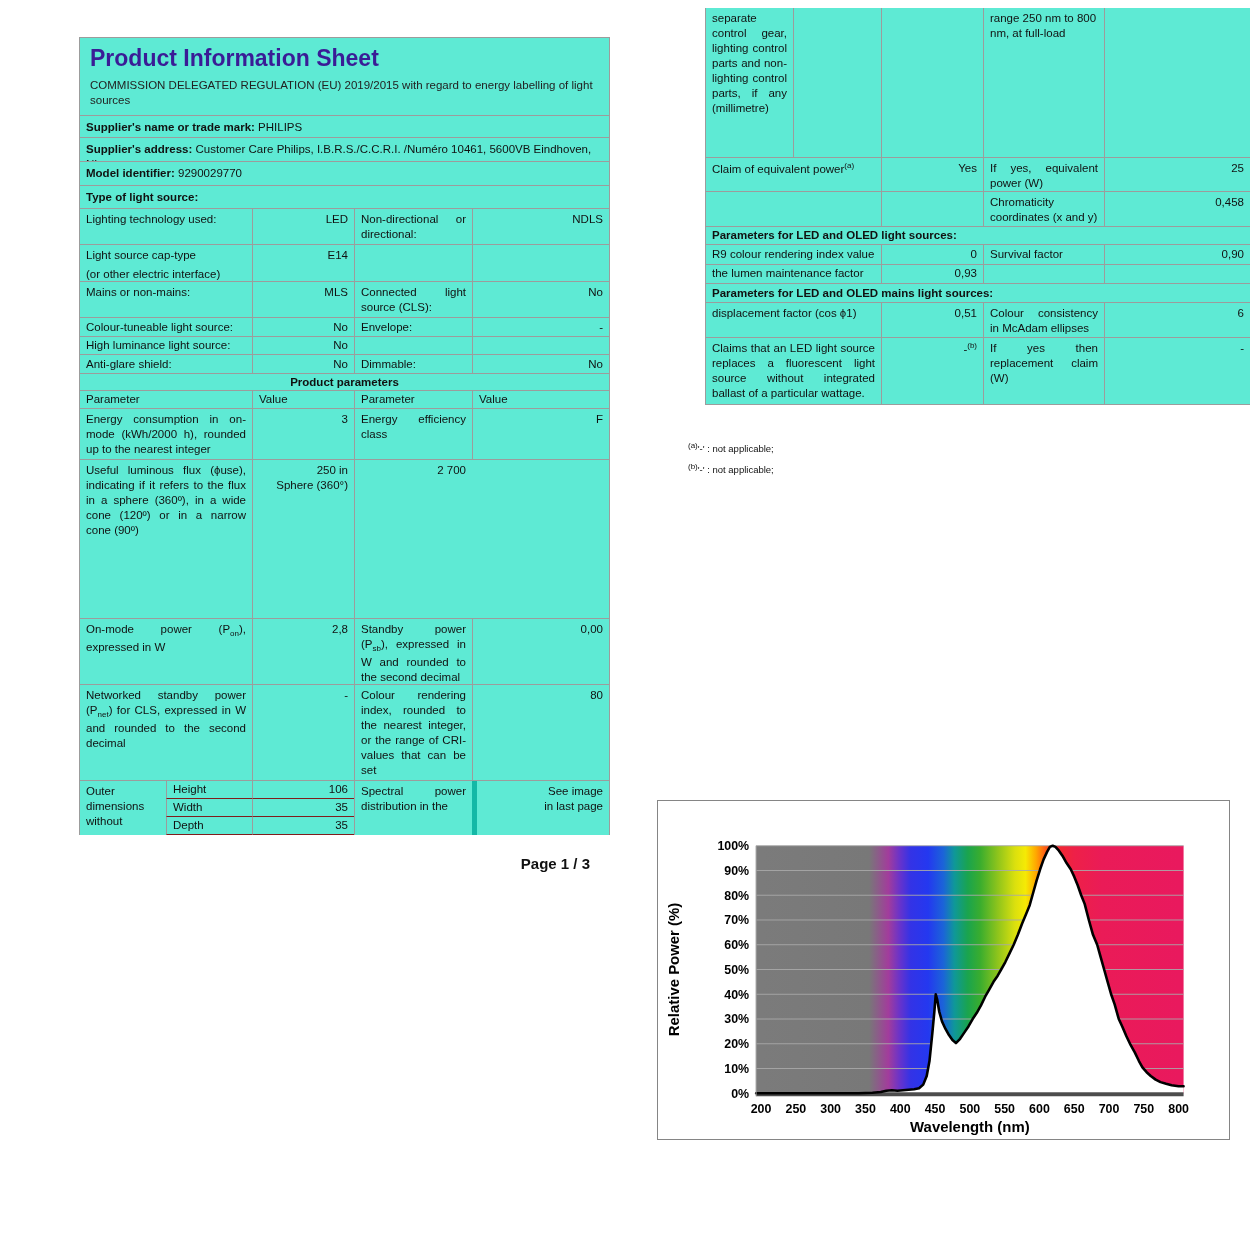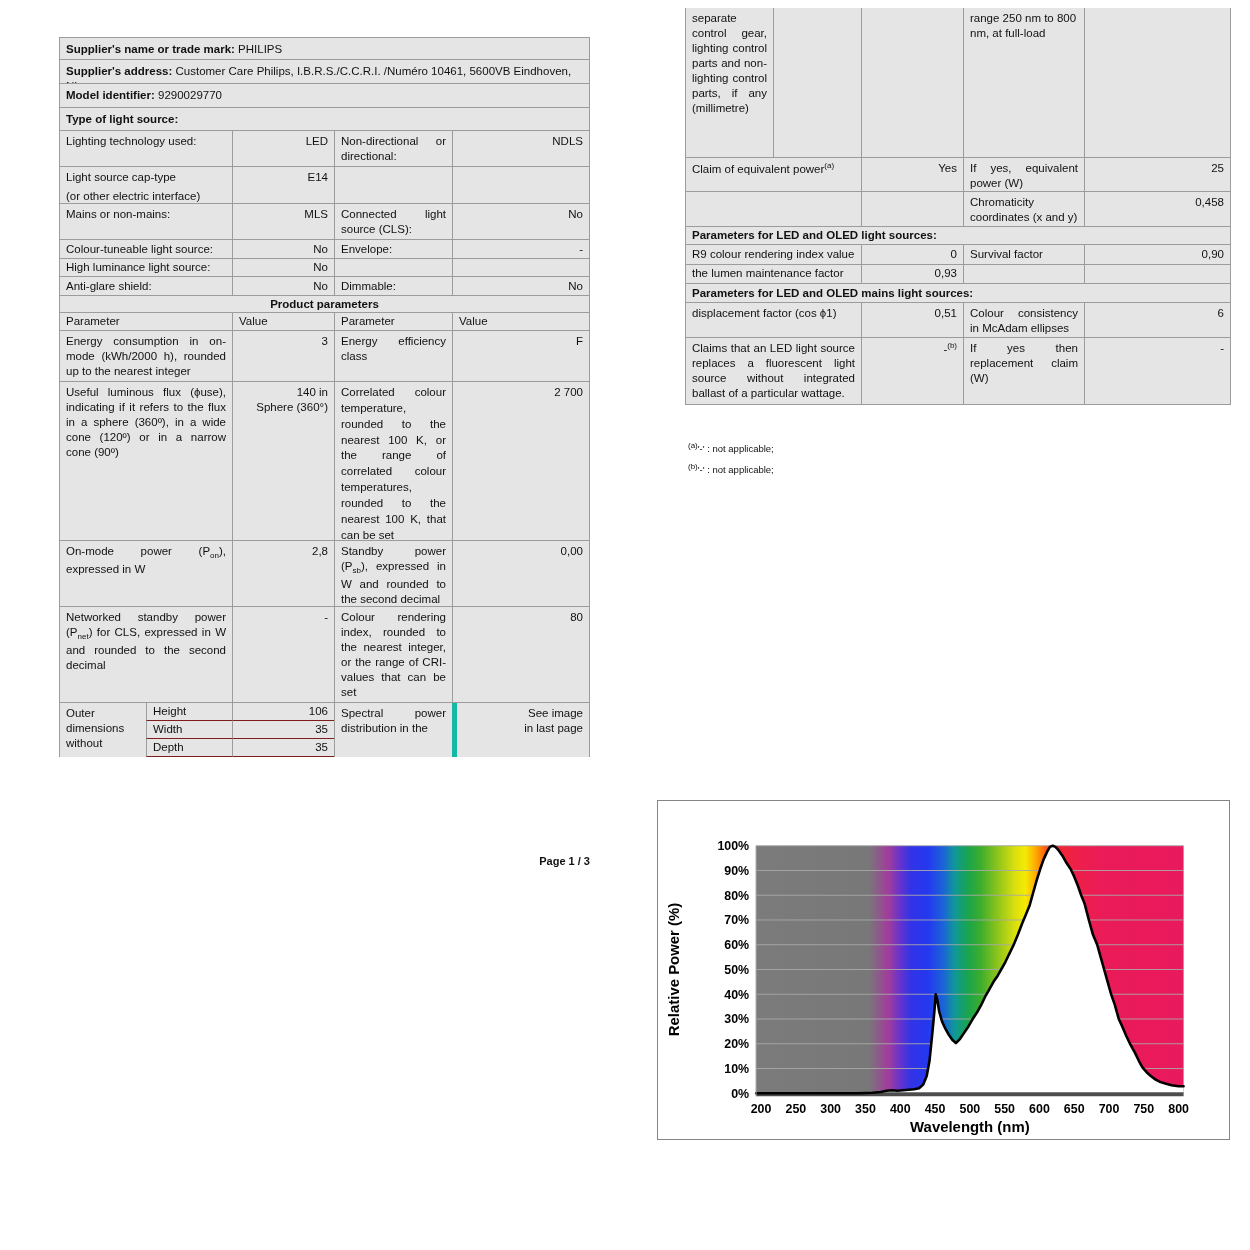--- a/index.html
+++ b/index.html
@@ -1,18 +1,18 @@
 <!DOCTYPE html>
 <html><head>
 <meta charset="utf-8">
 <style>
   html,body{margin:0;padding:0;background:#ffffff;}
   body{width:1250px;height:1250px;position:relative;font-family:"Liberation Sans","DejaVu Sans",sans-serif;color:#111;font-size:11.5px;line-height:1.3;}
   *{box-sizing:border-box;}
-  .sheet{position:absolute;border:1px solid #9c9c9c;border-bottom:none;background:#e5e5e5;}
+  .sheet{position:absolute;border:1px solid #9c9c9c;border-bottom:none;background:#5eead4;margin-left:20px;}
   #left-sheet{left:59px;top:37px;width:531px;}
   #right-sheet{left:685px;top:8px;width:546px;border-top:none;}
   .lrow{display:grid;border-bottom:1px solid #9c9c9c;overflow:hidden;}
   .cols4{grid-template-columns:172px 102px 118px 1fr;}
   .rcols4{grid-template-columns:175px 102px 121px 1fr;}
   .rcols5{grid-template-columns:87px 88px 102px 121px 1fr;}
   .outercols{grid-template-columns:86px 188px 118px 1fr;}
   .cell{padding:3px 6px;overflow:hidden;}
   .cell+.cell{border-left:1px solid #9c9c9c;}
   .val{text-align:right;}
@@ -23,29 +23,33 @@
   .subtitle{margin-top:7px;font-size:11.5px;color:#222;}
   .titleblock{display:block;padding:8px 10px 4px 10px;}
   .oneline{display:block;padding:4px 6px;}
   sub.ss{font-size:8px;}
   sup.ss{font-size:8px;}
   .subgrid{display:grid;grid-template-columns:86px 1fr;}
   .subgrid .scell{padding:1px 6px;border-left:1px solid #9c9c9c;border-bottom:1px solid #7f1d1d;overflow:hidden;}
   #footnotes{position:absolute;left:688px;top:441px;font-size:9.5px;color:#111;}
   #footnotes .fl{margin-bottom:6px;}
   #footnotes sup{font-size:8px;}
-  #page-label{position:absolute;left:59px;top:854px;width:531px;text-align:right;font-size:11px;font-weight:bold;}
+  #page-label{position:absolute;left:59px;top:854px;width:531px;text-align:right;font-size:15px;font-weight:bold;}
   #chart-figure{position:absolute;left:657px;top:800px;width:573px;height:340px;border:1px solid #858585;background:#fff;}
   #spd-svg{display:block;width:571px;height:338px;font-family:"Liberation Sans","DejaVu Sans",sans-serif;}
 </style>
 </head>
 <body>
 
 <div class="sheet" id="left-sheet">
 
+  <div class="lrow titleblock" style="height:78px">
+    <div class="title">Product Information Sheet</div>
+    <div class="subtitle">COMMISSION DELEGATED REGULATION (EU) 2019/2015 with regard to energy labelling of light sources</div>
+  </div>
 
   <div class="lrow" style="height:22px">
     <div class="cell oneline"><span class="b">Supplier's name or trade mark:</span> <span>PHILIPS</span></div>
   </div>
   <div class="lrow" style="height:24px">
     <div class="cell oneline"><span class="b">Supplier's address:</span> <span>Customer Care Philips, I.B.R.S./C.C.R.I. /Numéro 10461, 5600VB Eindhoven, NL</span></div>
   </div>
   <div class="lrow" style="height:24px">
     <div class="cell oneline"><span class="b">Model identifier:</span> <span>9290029770</span></div>
   </div>
@@ -113,24 +117,23 @@
   <div class="lrow cols4" style="height:51px">
     <div class="cell just">Energy consumption in on-mode (kWh/2000 h), rounded up to the nearest integer</div>
     <div class="cell val">3</div>
     <div class="cell just">Energy efficiency class</div>
     <div class="cell val">F</div>
   </div>
 
   <div class="lrow cols4" style="height:159px">
     <div class="cell just">Useful luminous flux (ϕuse), indicating if it refers to the flux in a sphere (360º), in a wide cone (120º) or in a narrow cone (90º)</div>
     <div class="cell val">
-      <div>140 in</div>
+      <div>250 in</div>
       <div>Sphere (360°)</div>
     </div>
-    <div class="cell just" style="line-height:1.38">Correlated colour temperature, rounded to the nearest 100 K, or the range of correlated colour temperatures, rounded to the nearest 100 K, that can be set</div>
     <div class="cell val">2 700</div>
   </div>
 
   <div class="lrow cols4" style="height:66px">
     <div class="cell just"><span>On-mode power (P</span><sub class="ss">on</sub><span>), expressed in W</span></div>
     <div class="cell val">2,8</div>
     <div class="cell just"><span>Standby power (P</span><sub class="ss">sb</sub><span>), expressed in W and rounded to the second decimal</span></div>
     <div class="cell val">0,00</div>
   </div>
 

